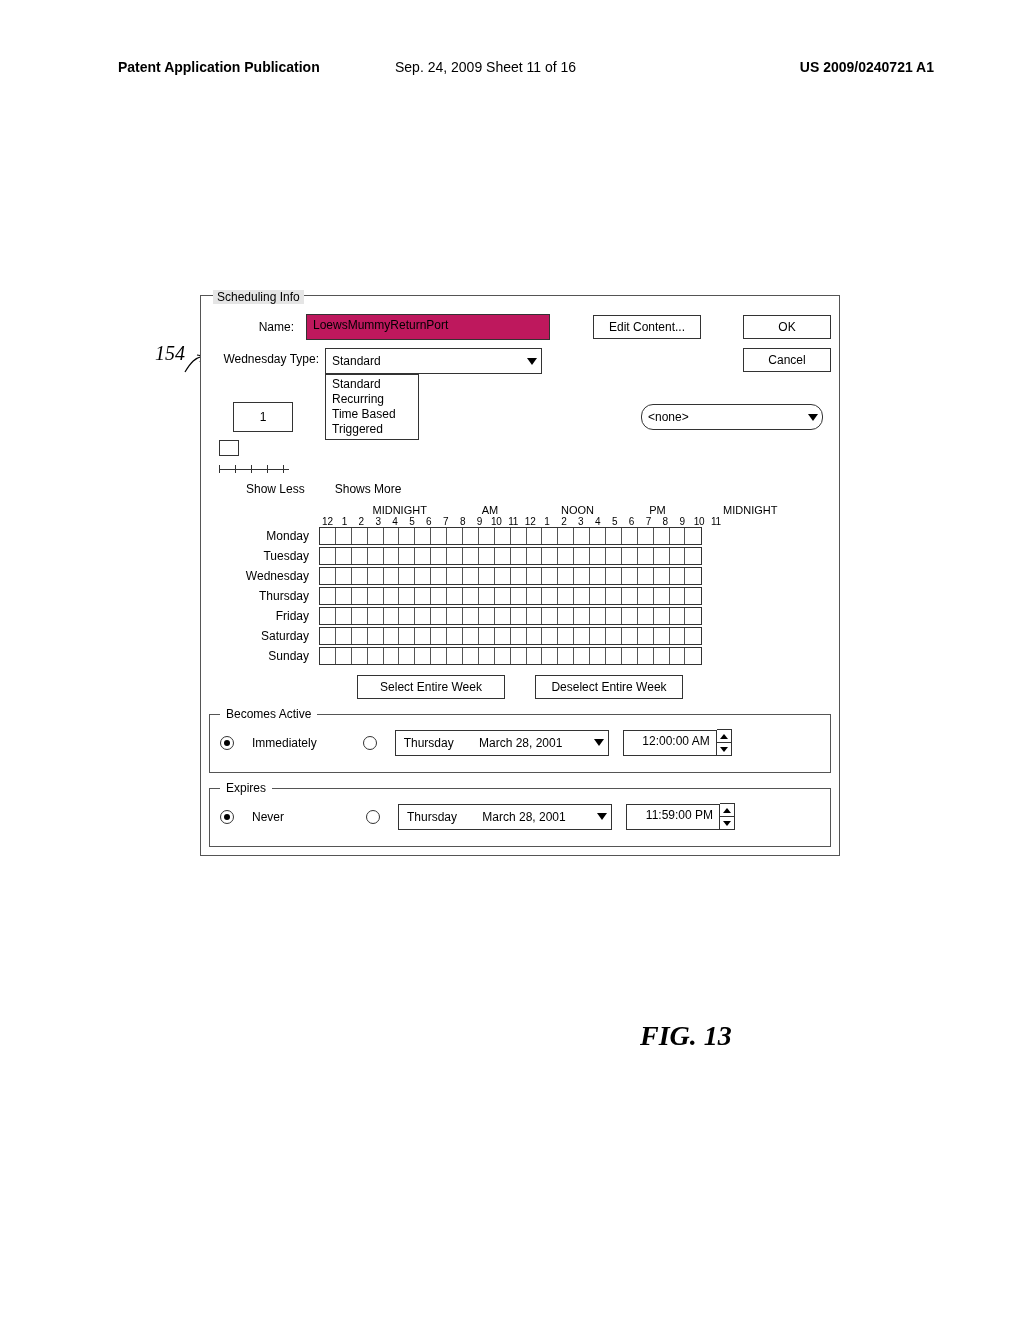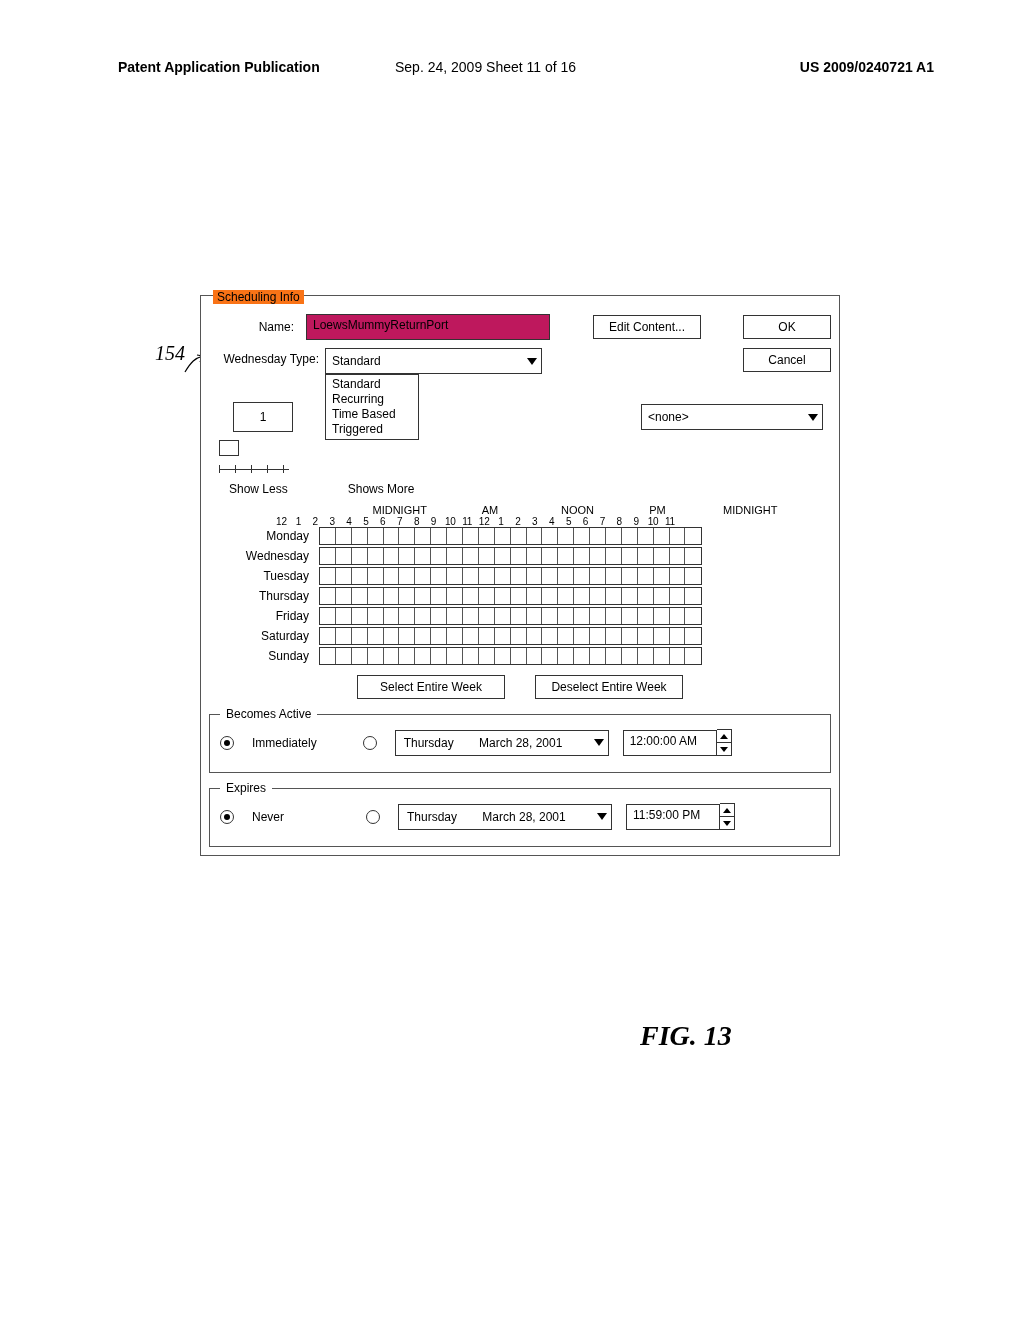--- a/index.html
+++ b/index.html
@@ -57,21 +57,21 @@
     border: 1px solid #555;
     background: #fff;
     padding: 8px;
     box-sizing: border-box;
   }
   .panel-title {
     position: relative;
     top: -14px;
     left: 4px;
     display: inline-block;
-    background: #f97316;
+    background: #e5e5e5;
     padding: 0 4px;
   }
   .row {
     display: flex;
     align-items: center;
     gap: 6px;
     margin-bottom: 8px;
   }
   .lbl { text-align: right; }
   .text-input {
@@ -142,21 +142,21 @@
     display: flex;
     margin-left: 110px;
     font-size: 11px;
     gap: 0;
   }
   .time-header span {
     flex: 0 0 auto;
   }
   .hours-row {
     display:flex;
-    margin-left:64px;
+    margin-left:110px;
     font-size:10px;
     letter-spacing: -0.2px;
   }
   .hours-row div {
     width:16.9px; text-align:center;
   }
   .grid-row {
     display:flex;
     align-items:center;
     margin:0 0 2px 0;
@@ -189,21 +189,21 @@
     flex-shrink:0;
   }
   .radio.sel::after {
     content:""; width:6px; height:6px; background:#000; border-radius:50%;
   }
   .date-dd {
     border:1px solid #333; display:flex; align-items:center; justify-content:space-between;
     padding:2px 4px 2px 8px; height:20px; width:200px; background:#fff;
   }
   .time-sp {
-    display:flex; align-items:center; gap:0;
+    display:flex; align-items:center; gap:0;text-align:right;
   }
   .time-val {
     border:1px solid #333; padding:3px 6px; height:18px; width:80px; background:#fff;
   }
   .spinner {
     display:flex; flex-direction:column; border:1px solid #333; border-left:none;
   }
   .sp-btn {
     width:14px; height:12px; display:flex; align-items:center; justify-content:center;
     border-bottom:1px solid #333; cursor:pointer;
@@ -278,42 +278,42 @@
     </div>
     <div style="flex:1"></div>
     <div class="btn" style="align-self:flex-start;">Cancel</div>
   </div>
 
   
   <div class="row" style="margin-top:-46px;">
     <div style="width:18px"></div>
     <div class="small-num">1</div>
     <div style="flex:1"></div>
-    <div class="dropdown" style="width:170px;">
+    <div class="dropdown" style="width:170px;border-radius:12px;">
       <span>&lt;none&gt;</span>
       <span class="tri-down"></span>
     </div>
     <div style="width:2px"></div>
   </div>
 
   
   <div class="row" style="gap:18px; margin-left:10px;">
     <div style="display:flex; flex-direction:column; gap:2px;">
       <div class="tiny-box"></div>
       <div class="slider-rail">
         <div class="r-line"></div>
         <div class="r-tick" style="left:0"></div>
         <div class="r-tick" style="left:16px"></div>
         <div class="r-tick" style="left:32px"></div>
         <div class="r-tick" style="left:48px"></div>
         <div class="r-tick" style="left:64px"></div>
       </div>
     </div>
   </div>
-  <div class="row" style="margin-left:20px; gap:60px; margin-top:-2px;">
+  <div class="row" style="margin-left:37px; gap:30px; margin-top:-2px;">
     <span>Show Less</span>
     <span>Shows More</span>
   </div>
 
   
   <div class="time-header" style="margin-top:6px; justify-content:center;">
     <span style="width:60px;">MIDNIGHT</span>
     <span style="width:115px; text-align:center;">AM</span>
     <span style="width:60px; text-align:center;">NOON</span>
     <span style="width:100px; text-align:center;">PM</span>
@@ -373,50 +373,50 @@
           <div class="cell"></div>
           <div class="cell"></div>
           <div class="cell"></div>
           <div class="cell"></div>
           <div class="cell"></div>
           <div class="cell"></div>
           <div class="cell"></div>
         </div>
       </div>
       <div class="grid-row">
+        <div class="day-lbl">Tuesday</div>
+        <div class="cells">
+          <div class="cell"></div>
+          <div class="cell"></div>
+          <div class="cell"></div>
+          <div class="cell"></div>
+          <div class="cell"></div>
+          <div class="cell"></div>
+          <div class="cell"></div>
+          <div class="cell"></div>
+          <div class="cell"></div>
+          <div class="cell"></div>
+          <div class="cell"></div>
+          <div class="cell"></div>
+          <div class="cell"></div>
+          <div class="cell"></div>
+          <div class="cell"></div>
+          <div class="cell"></div>
+          <div class="cell"></div>
+          <div class="cell"></div>
+          <div class="cell"></div>
+          <div class="cell"></div>
+          <div class="cell"></div>
+          <div class="cell"></div>
+          <div class="cell"></div>
+          <div class="cell"></div>
+        </div>
+      </div>
+      <div class="grid-row">
         <div class="day-lbl">Wednesday</div>
-        <div class="cells">
-          <div class="cell"></div>
-          <div class="cell"></div>
-          <div class="cell"></div>
-          <div class="cell"></div>
-          <div class="cell"></div>
-          <div class="cell"></div>
-          <div class="cell"></div>
-          <div class="cell"></div>
-          <div class="cell"></div>
-          <div class="cell"></div>
-          <div class="cell"></div>
-          <div class="cell"></div>
-          <div class="cell"></div>
-          <div class="cell"></div>
-          <div class="cell"></div>
-          <div class="cell"></div>
-          <div class="cell"></div>
-          <div class="cell"></div>
-          <div class="cell"></div>
-          <div class="cell"></div>
-          <div class="cell"></div>
-          <div class="cell"></div>
-          <div class="cell"></div>
-          <div class="cell"></div>
-        </div>
-      </div>
-      <div class="grid-row">
-        <div class="day-lbl">Tuesday</div>
         <div class="cells">
           <div class="cell"></div>
           <div class="cell"></div>
           <div class="cell"></div>
           <div class="cell"></div>
           <div class="cell"></div>
           <div class="cell"></div>
           <div class="cell"></div>
           <div class="cell"></div>
           <div class="cell"></div>

